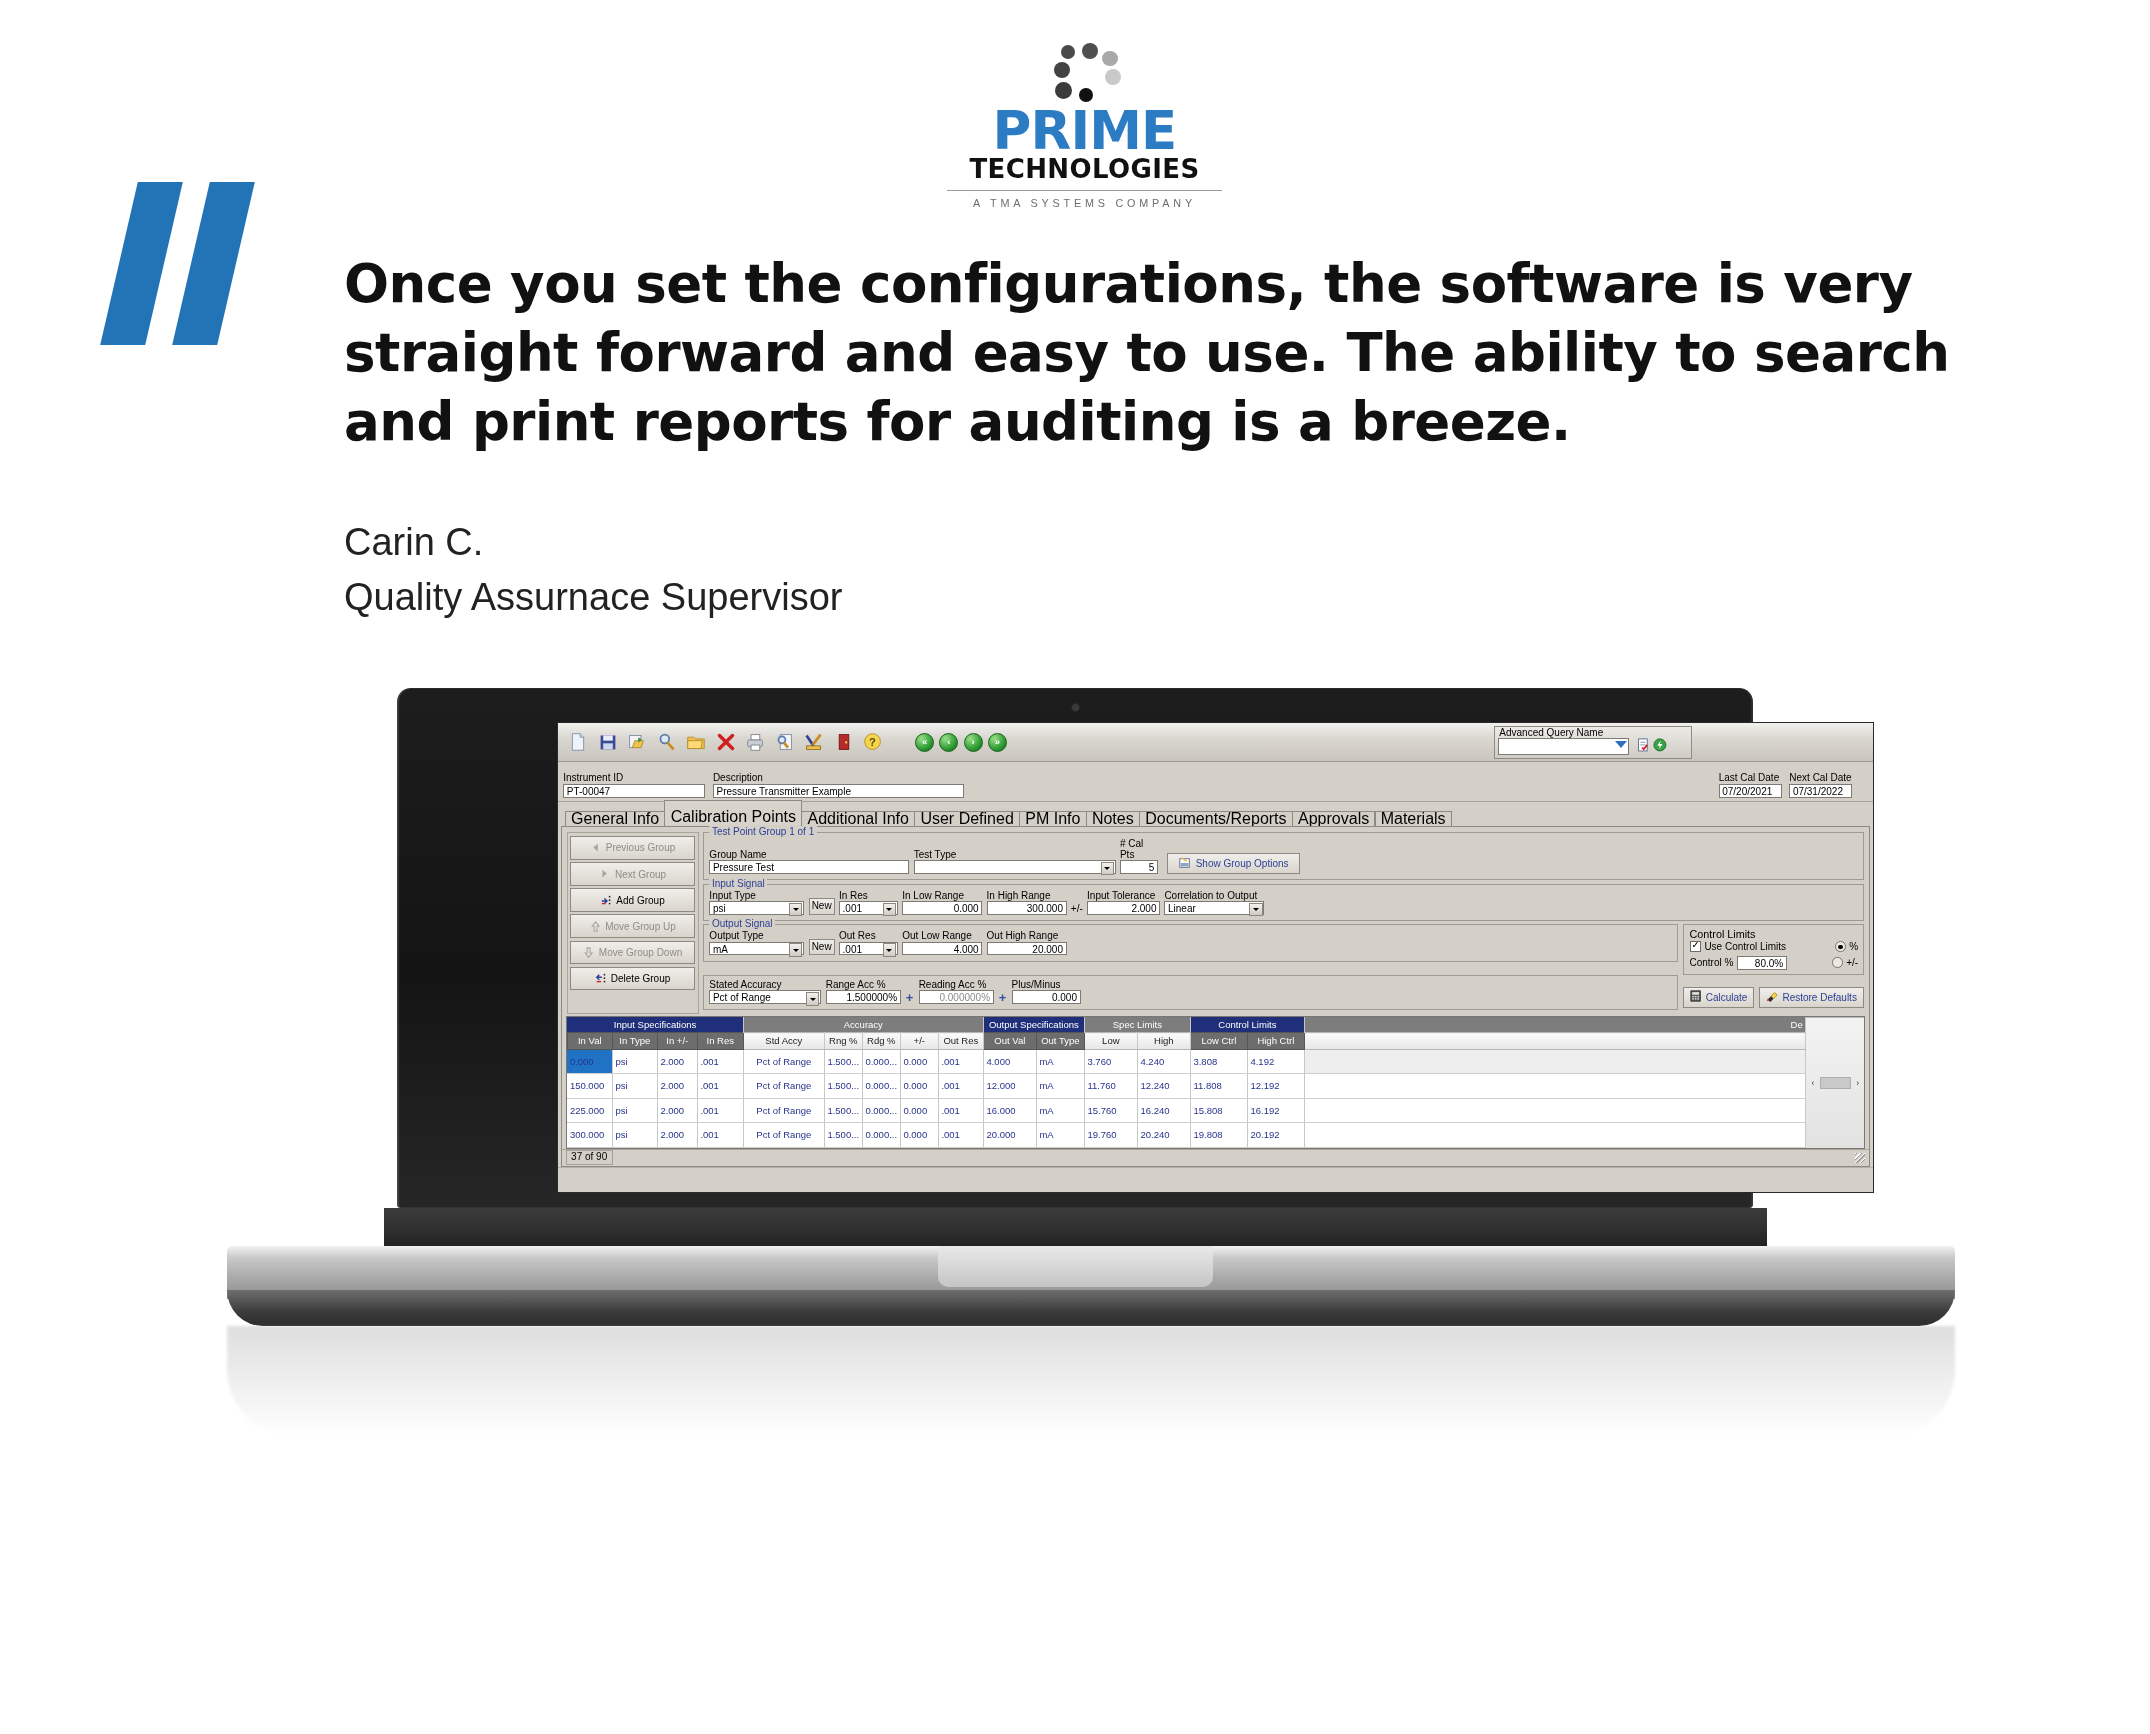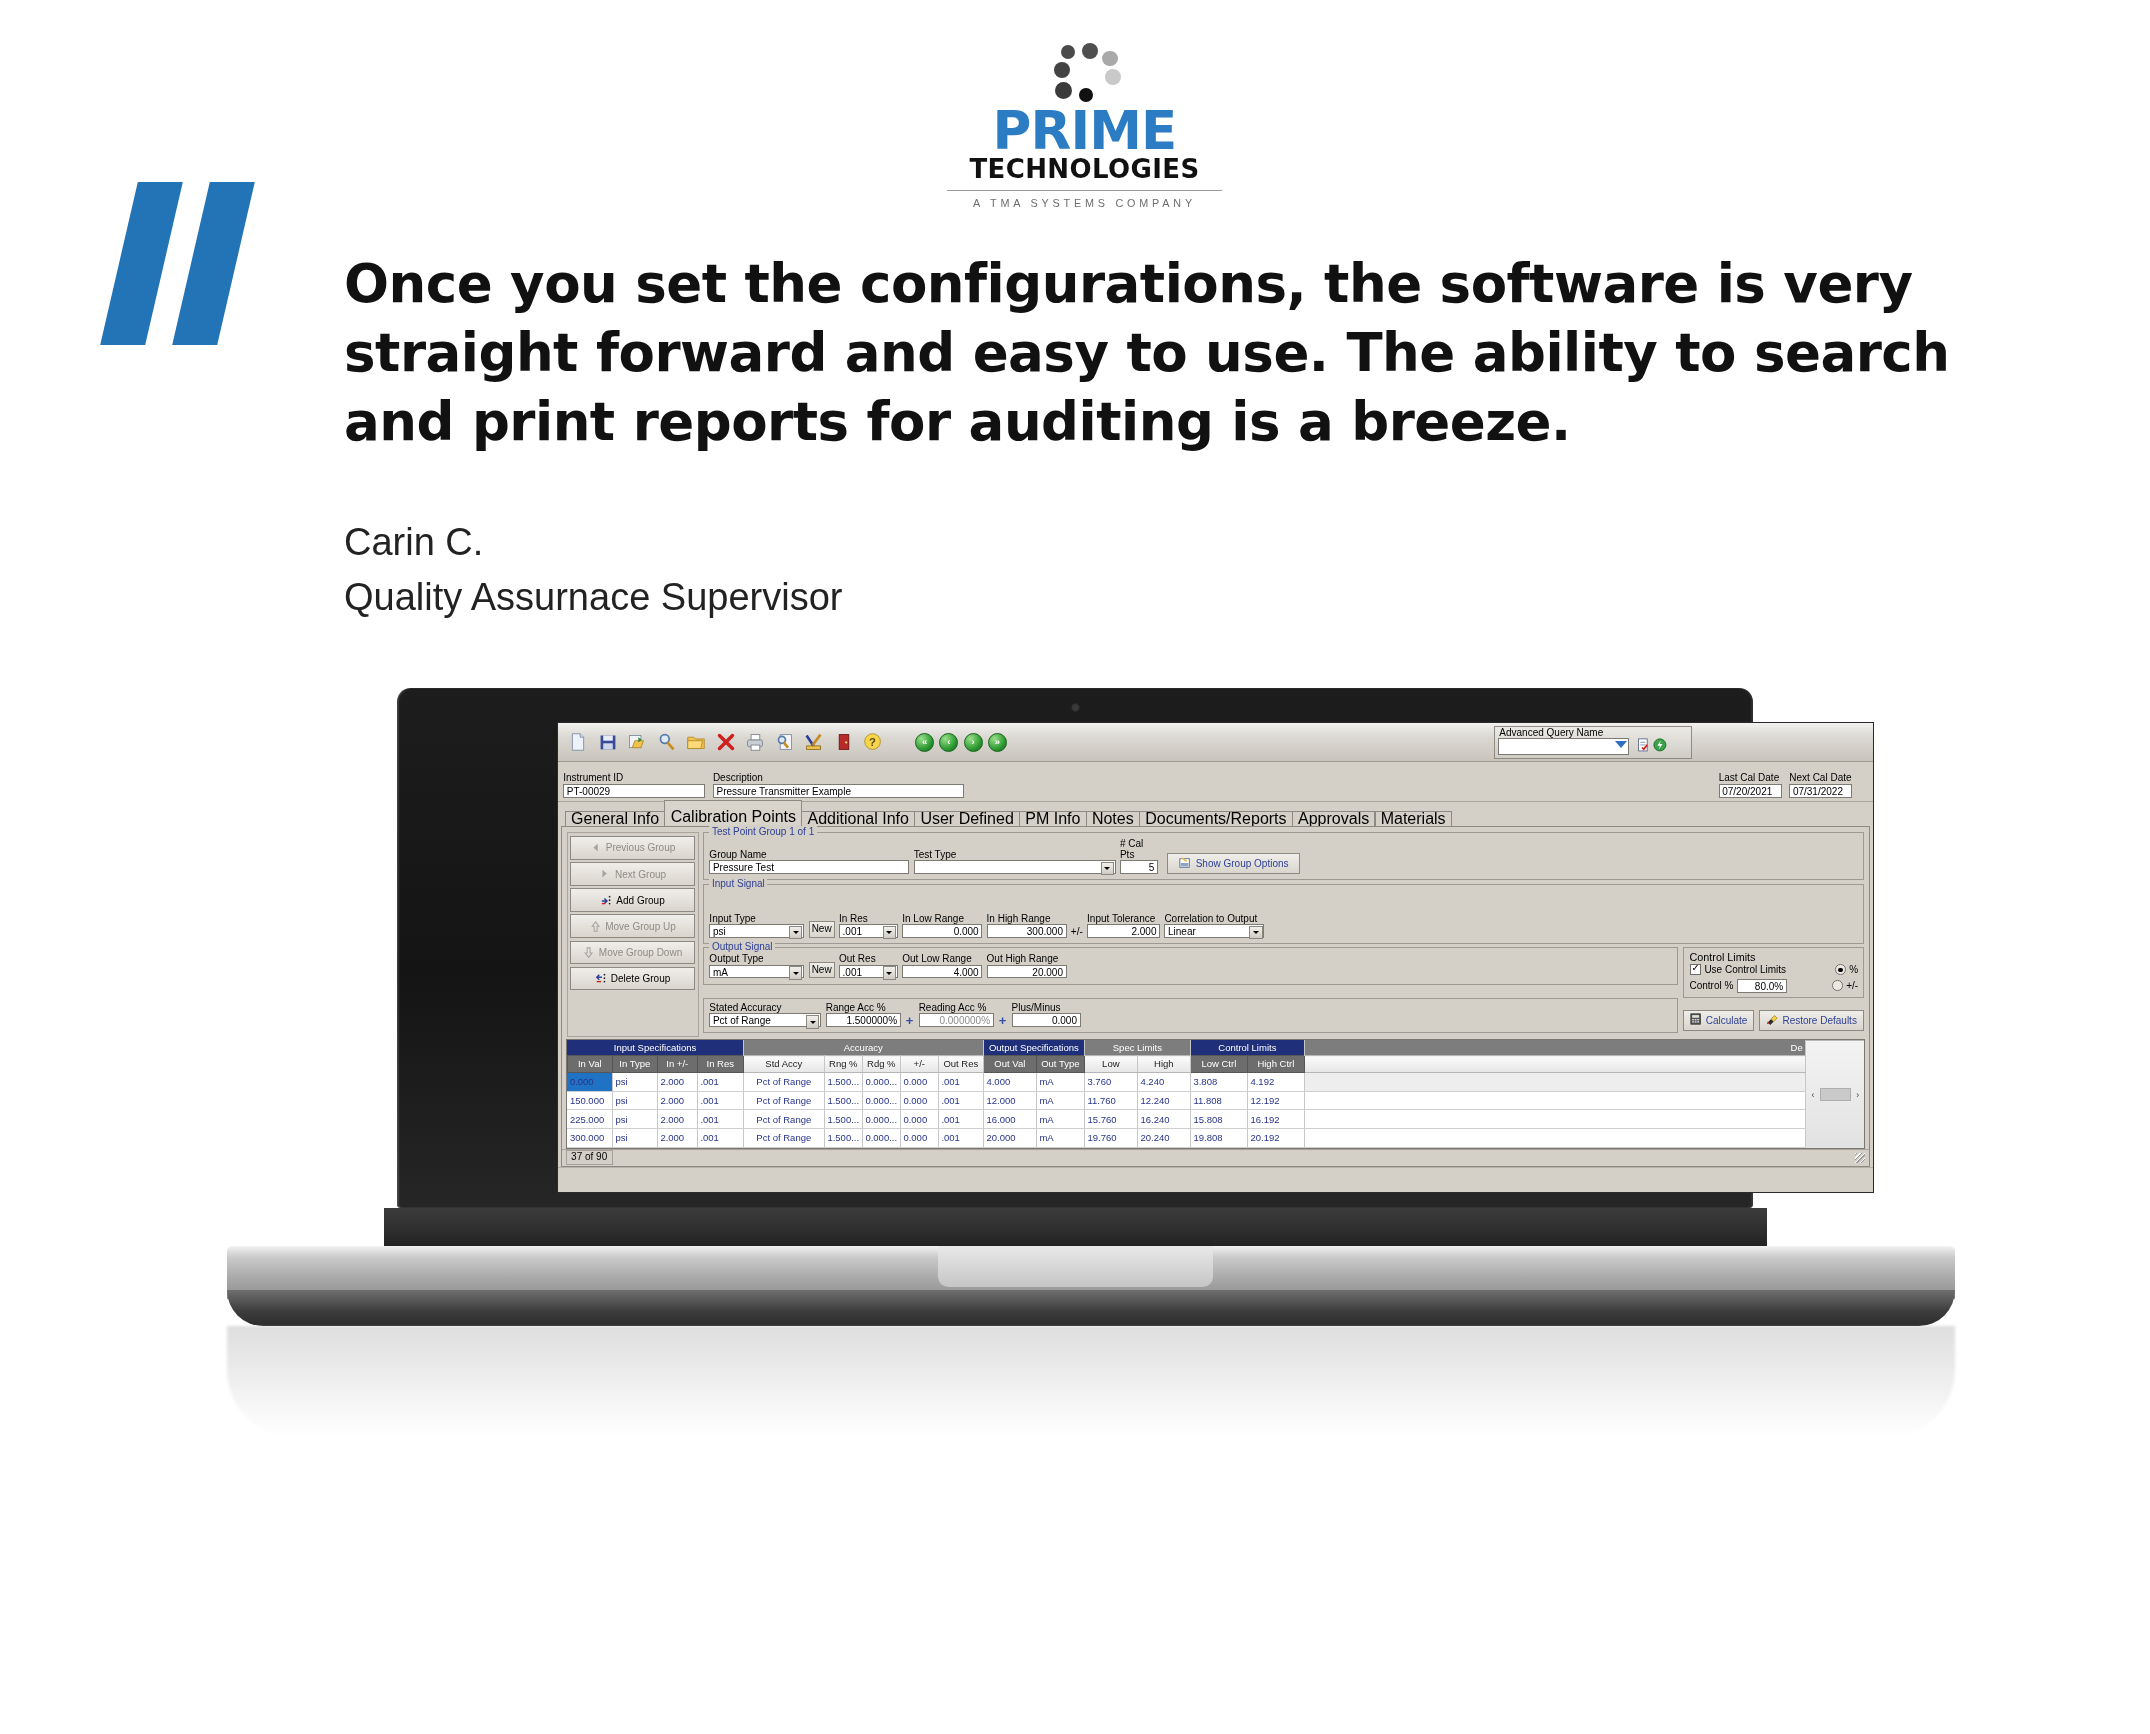--- a/index.html
+++ b/index.html
@@ -275,21 +275,21 @@
                     <circle cx="8" cy="8" r="7" fill="#3aa34a" stroke="#176a23"></circle>
                     <path d="M9 3l-4 6h3l-1 4 4-6H8z" fill="#fff"></path>
                   </svg></span>
             </div>
           </div>
         </div>
 
         <div class="hdr-panel">
           <div class="fld" style="width:142px;">
             <label>Instrument ID</label>
-            <div class="inp">PT-00029</div>
+            <div class="inp">PT-00047</div>
           </div>
           <div class="fld" style="width:251px;">
             <label>Description</label>
             <div class="inp">Pressure Transmitter Example</div>
           </div>
           <div style="flex:1 1 auto;"></div>
           <div class="fld" style="width:63px;">
             <label>Last Cal Date</label>
             <div class="inp ro">07/20/2021</div>
           </div>
@@ -410,21 +410,21 @@
                     </div>
                   </div>
                   <div class="newbtn">New</div>
                   <div class="cell" style="width:59px;">
                     <label>In Res</label>
                     <div class="sel">
                       <span>.001</span>
                       <span class="ar"></span>
                     </div>
                   </div>
-                  <div class="cell" style="width:80px;margin-top:23px;">
+                  <div class="cell" style="width:80px;">
                     <label>In Low Range</label>
                     <div class="inp num">0.000</div>
                   </div>
                   <div class="cell" style="width:80px;">
                     <label>In High Range</label>
                     <div class="inp num">300.000</div>
                   </div>
                   <div class="plusmin">+/-</div>
                   <div class="cell" style="width:73px;">
                     <label>Input Tolerance</label>

